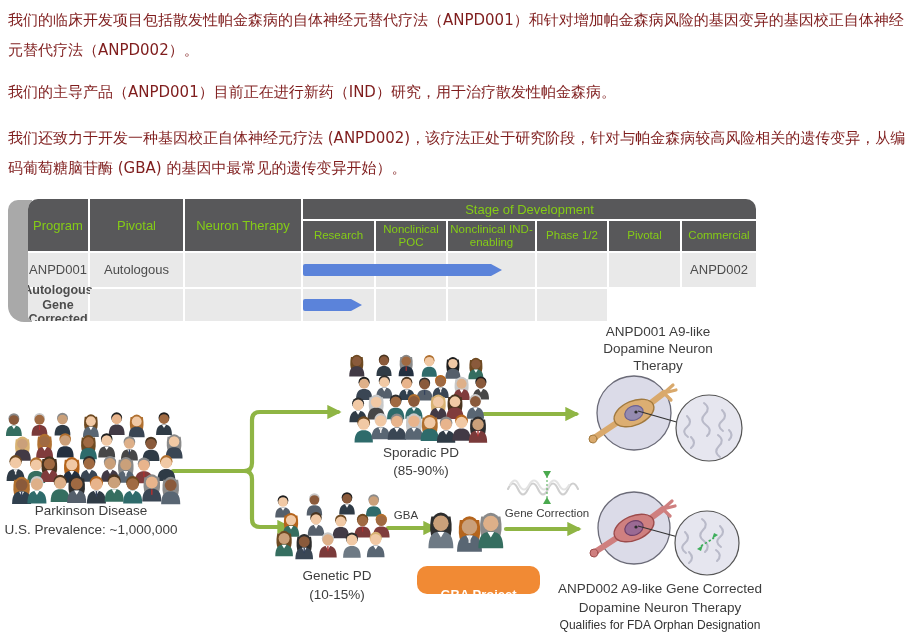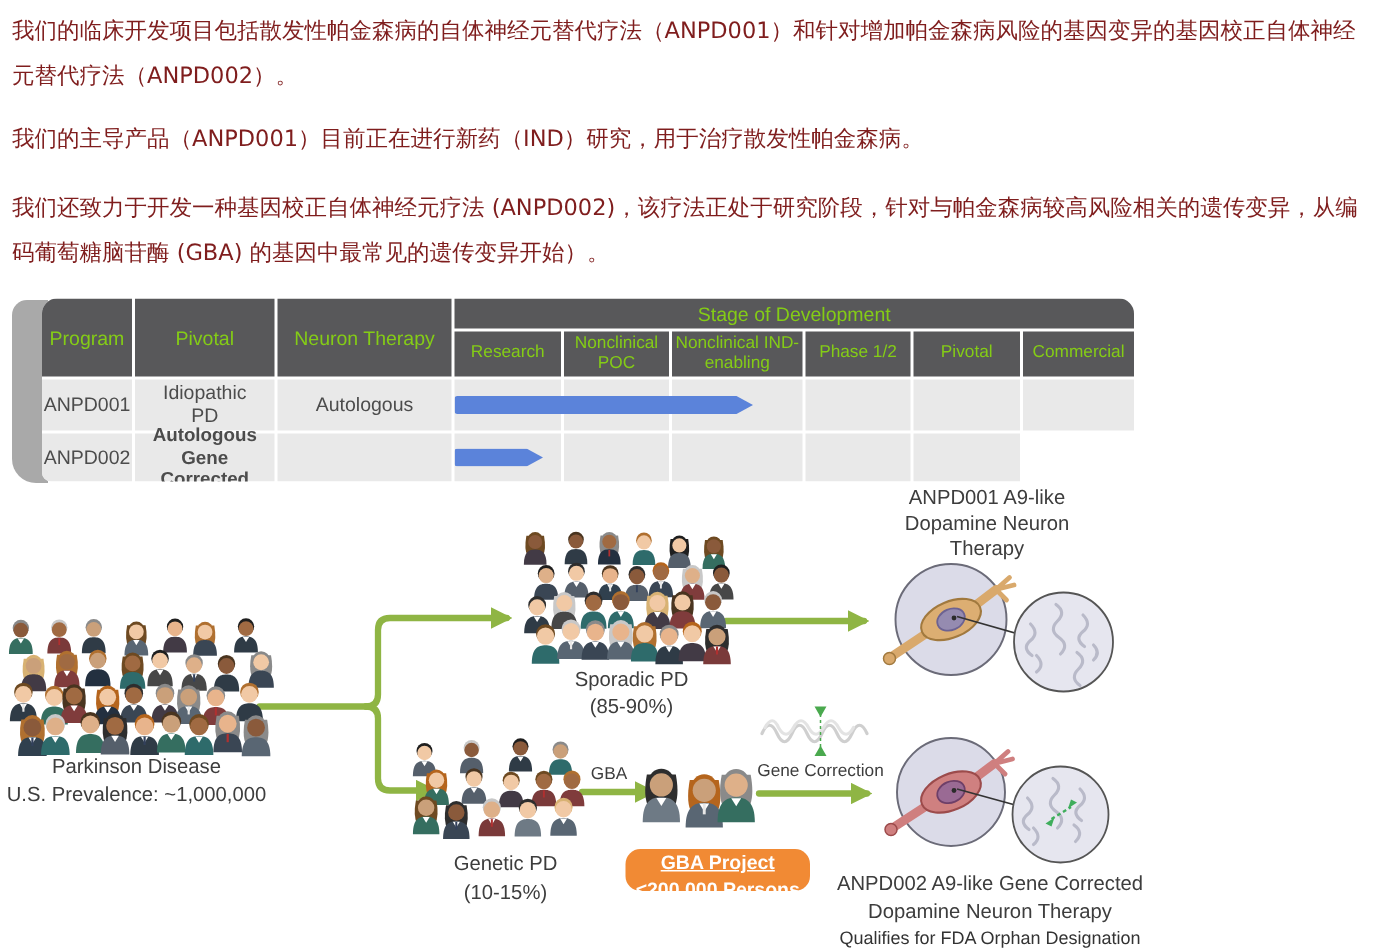--- a/index.html
+++ b/index.html
@@ -41,21 +41,21 @@
   
   .diagram{position:absolute;left:0;top:323px;}
   .gline{stroke:var(--green);stroke-width:4.2;fill:none;stroke-linecap:round;stroke-linejoin:round;}
   .gfill{fill:var(--green);}
   .dlabel{font-size:13.5px;fill:#3d3d3d;text-anchor:middle;}
   .dlabel-sm{font-size:11.5px;fill:#3d3d3d;text-anchor:middle;}
   .dlabel-note{font-size:12px;fill:#333;text-anchor:middle;}
   .squig{stroke:#b9bac9;stroke-width:2.1;fill:none;stroke-linecap:round;}
   .gba-box{position:absolute;left:417px;top:566px;width:123px;height:28px;
     background:var(--orange);border-radius:10px;color:#fff;font-weight:bold;
-    font-size:13px;line-height:18px;text-align:center;padding-top:0;text-decoration:underline;}
+    font-size:13px;line-height:18px;text-align:center;padding-top:20px;text-decoration:underline;}
 </style>
 </head>
 <body>
 
 <div class="page">
 
   <p class="para para1">我们的临床开发项目包括散发性帕金森病的自体神经元替代疗法（ANPD001）和针对增加帕金森病风险的基因变异的基因校正自体神经元替代疗法（ANPD002）。</p>
   <p class="para para2">我们的主导产品（ANPD001）目前正在进行新药（IND）研究，用于治疗散发性帕金森病。</p>
   <p class="para para3">我们还致力于开发一种基因校正自体神经元疗法 (ANPD002)，该疗法正处于研究阶段，针对与帕金森病较高风险相关的遗传变异，从编码葡萄糖脑苷酶 (GBA) 的基因中最常见的遗传变异开始）。</p>
 
@@ -68,21 +68,20 @@
     <div class="cell h stagehdr">Stage of Development</div>
 
     <div class="cell h hs">Research</div>
     <div class="cell h hs">Nonclinical POC</div>
     <div class="cell h hs">Nonclinical IND-enabling</div>
     <div class="cell h hs">Phase 1/2</div>
     <div class="cell h hs">Pivotal</div>
     <div class="cell h hs">Commercial</div>
 
     <div class="cell c">ANPD001</div>
-    <div class="cell c">Idiopathic PD</div>
     <div class="cell c">Autologous</div>
     <div class="cell c"></div>
     <div class="cell c"></div>
     <div class="cell c"></div>
     <div class="cell c"></div>
     <div class="cell c"></div>
     <div class="cell c"></div>
 
     <div class="cell c">ANPD002</div>
     <div class="cell c small2">Autologous Gene Corrected</div>

